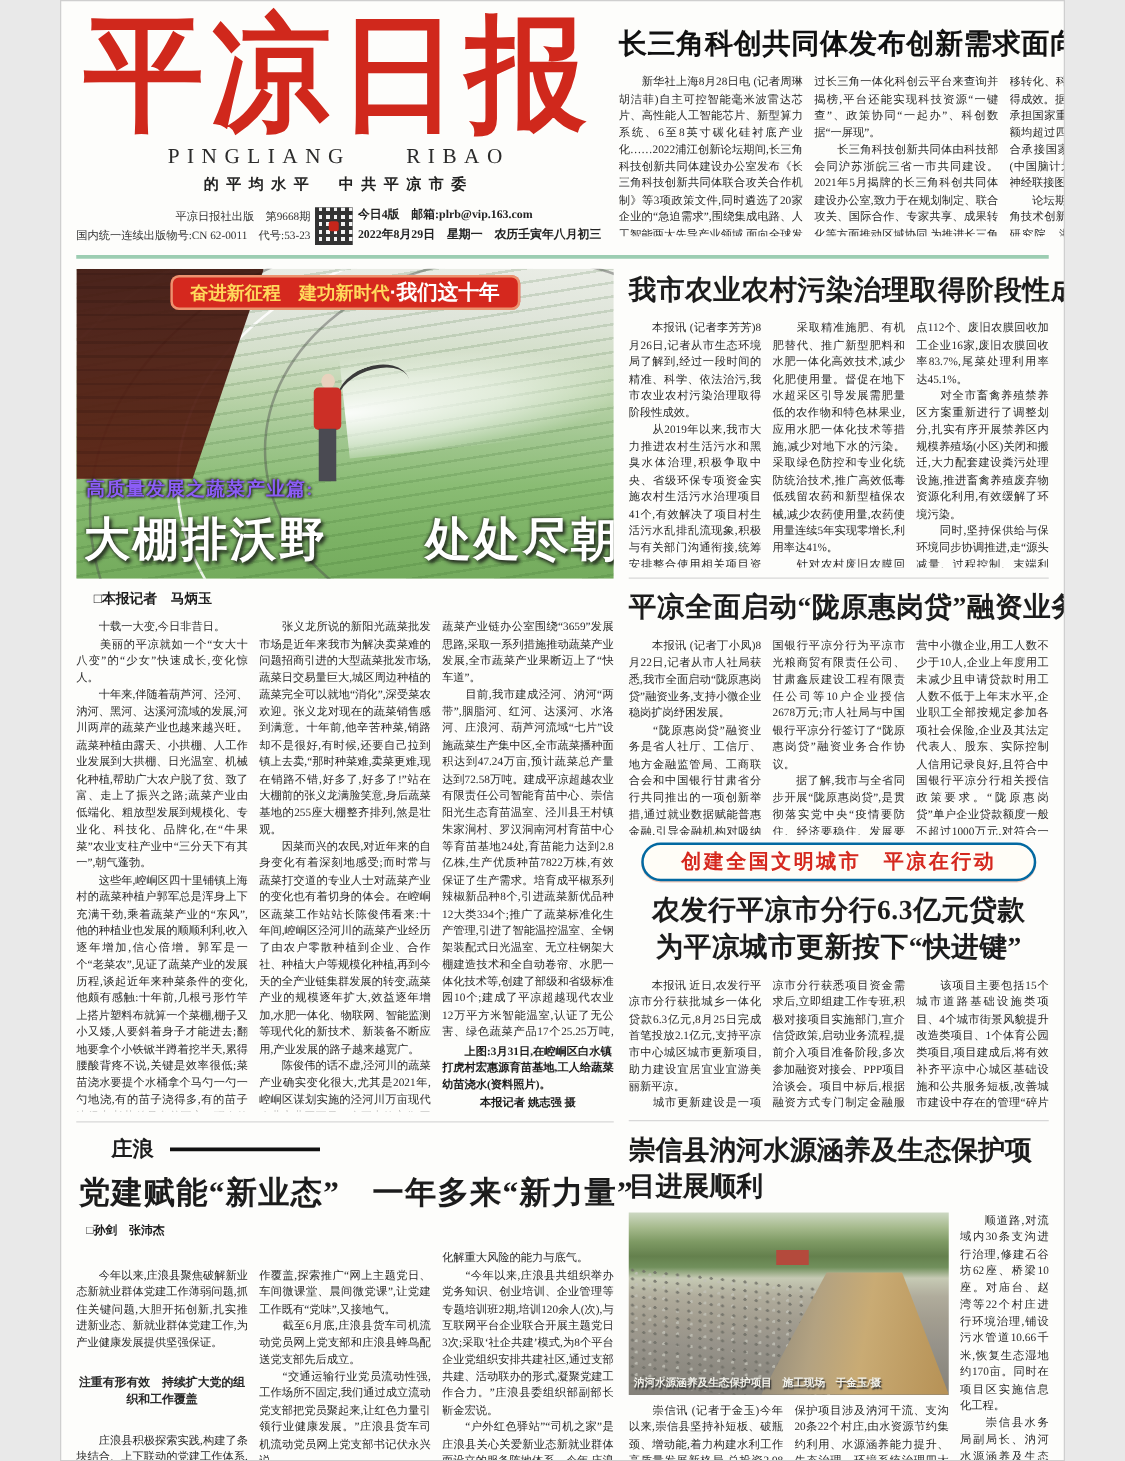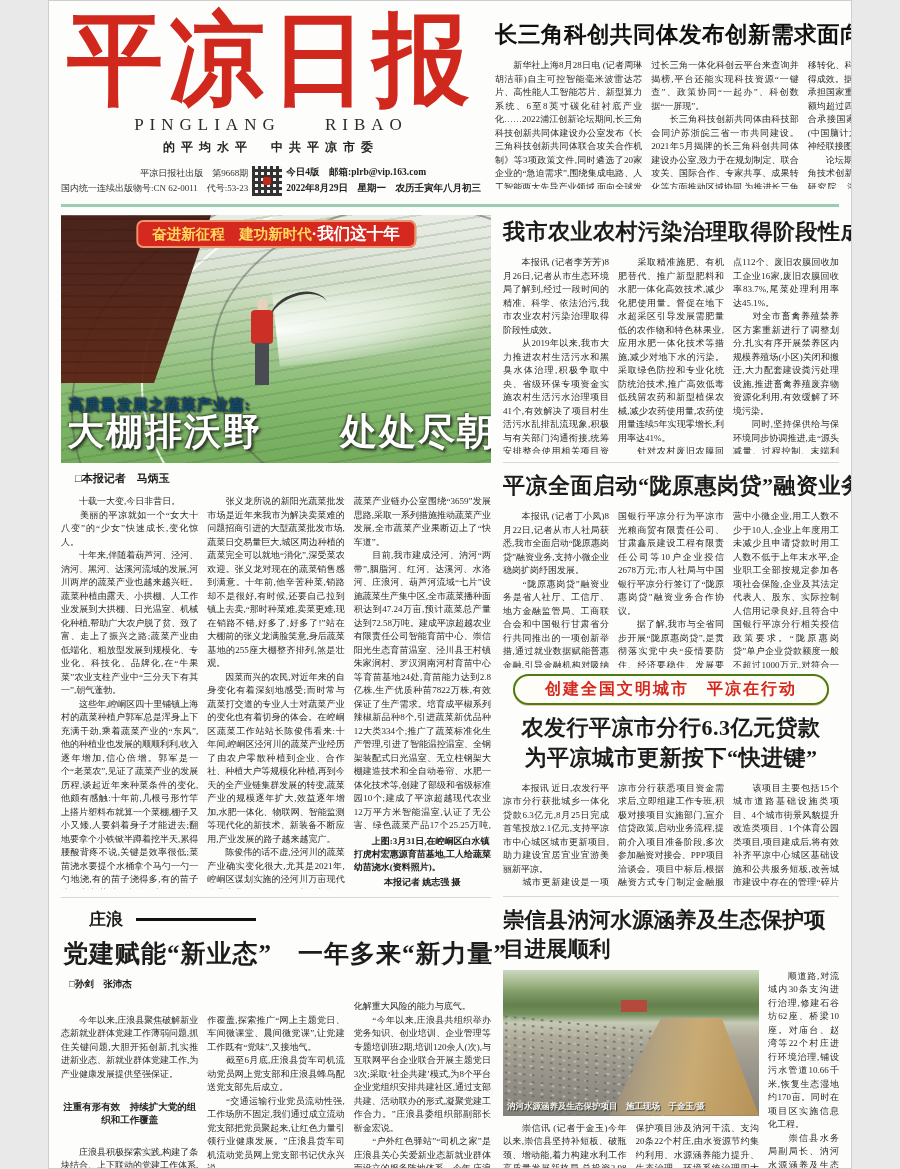--- a/index.html
+++ b/index.html
@@ -55,21 +55,21 @@
   .gh-person-legs { position:absolute; left:194px; top:128px; width:14px; height:42px; background:#4a4a52; }
   .gh-spray { position:absolute; left:214px; top:60px; width:230px; height:80px;
     background: radial-gradient(ellipse at 0% 55%, rgba(255,255,255,.95) 0%, rgba(255,255,255,.55) 40%, rgba(255,255,255,0) 72%);
     transform: rotate(-6deg); }
   .gh-hose { position:absolute; left:208px; top:78px; width:60px; height:40px; border-top:3px solid #3a3a3a; border-radius:50%; transform:rotate(-20deg); }
 
   .feat-banner { position:absolute; left:50%; top:5px; transform:translateX(-50%); background:#d5281e;
     border-radius:7px; padding:3px 16px; white-space:nowrap; box-shadow:0 0 0 2px rgba(255,235,180,.55) inset; }
   .feat-banner .b1 { color:#ffd95c; font-weight:bold; font-size:14.5px; font-family:"Liberation Sans", sans-serif; }
   .feat-banner .b2 { color:#ffffff; font-weight:900; font-size:16.5px; font-family:"Liberation Sans", sans-serif; }
-  .feat-kicker { position:absolute; left:8px; bottom:48px; color:#0c4a6e; font-weight:bold; font-size:15px;
+  .feat-kicker { position:absolute; left:8px; bottom:62px; color:#8b5cf6; font-weight:bold; font-size:15px;
     text-shadow:1px 1px 2px #222, -1px -1px 2px #222; letter-spacing:1px; }
   .feat-title { position:absolute; left:0; right:0; bottom:6px; color:#fff; font-weight:900; font-size:37px;
     font-family:"Liberation Sans", sans-serif; letter-spacing:2px; white-space:nowrap; text-align:left; padding-left:6px;
     text-shadow:2px 2px 3px rgba(20,20,20,.85), -1px -1px 2px rgba(20,20,20,.6); }
 
   .feat-byline { text-align:left; font-weight:bold; font-size:11px; margin:8px 0 4px 14px; }
   .feat-cols { height:394px; }
   .col3wrap { flex:1; display:flex; flex-direction:column; overflow:hidden; }
   .col3wrap .body { flex:1; overflow:hidden; font-size:9px; line-height:1.5; text-align:justify; white-space:pre-line; color:#2a2a2a; }
   .feat-caption { font-size:9px; font-weight:bold; line-height:1.45; margin-top:3px; white-space:pre-line; }
@@ -84,21 +84,21 @@
   .zl-title { font-size:25px; font-weight:900; letter-spacing:1px; margin:2px 0 8px 2px; white-space:nowrap; }
   .zl-byline { font-size:9.5px; font-weight:bold; margin:2px 0 6px 8px; }
   .zl-cols { height:196px; }
   .subhead { font-weight:900; font-size:9.5px; text-align:center; line-height:1.45; margin:5px 0; font-family:"Liberation Sans", sans-serif; }
 
   
   .ra { margin-bottom:6px; }
   .ra h2 { font-size:22px; font-weight:900; text-align:center; letter-spacing:0.5px; white-space:nowrap; margin:2px 0 8px 0; }
   .ra .cols.a-cols { height:198px; }
   .ra .cols.b-cols { height:158px; }
-  .pill-banner { width:fit-content; margin:4px auto 8px auto; border:2px solid #4d7c0f; border-radius:16px;
+  .pill-banner { width:fit-content; margin:4px auto 8px auto; border:2px solid #0369a1; border-radius:16px;
     padding:3px 30px; color:#d5281e; font-weight:900; font-size:16px; font-family:"Liberation Sans", sans-serif;
     background:#fffdf7; box-shadow:0 1px 0 #f3c9b8; white-space:nowrap; letter-spacing:2px; }
   .ra h2.two { line-height:1.35; margin-bottom:6px; }
   .ra .cols.c-cols { height:106px; }
 
   
   .cx h2 { text-align:left; font-size:21.5px; margin:0 0 7px 0; }
   .cx-flex { display:flex; gap:9px; }
   .cx-left { width:256px; flex:0 0 256px; }
   .cx-photo { position:relative; height:146px; overflow:hidden;

